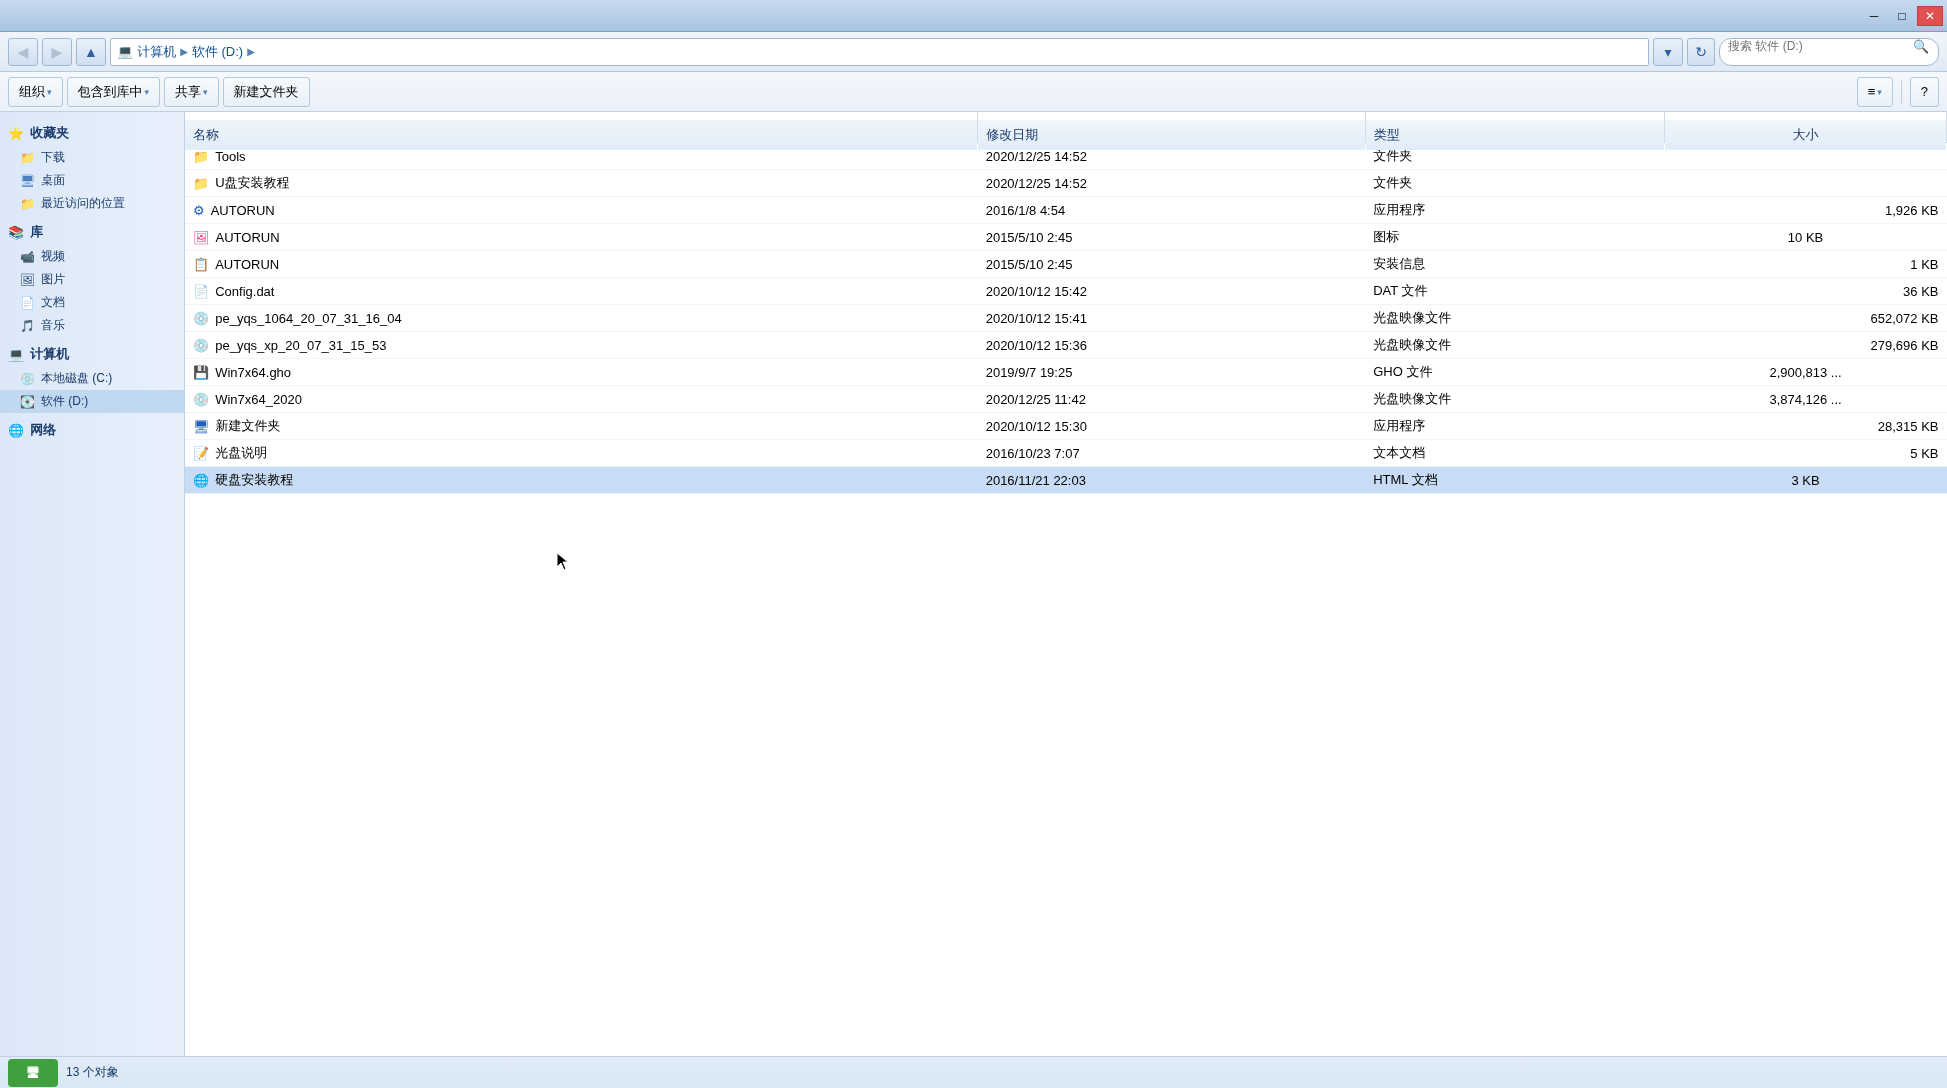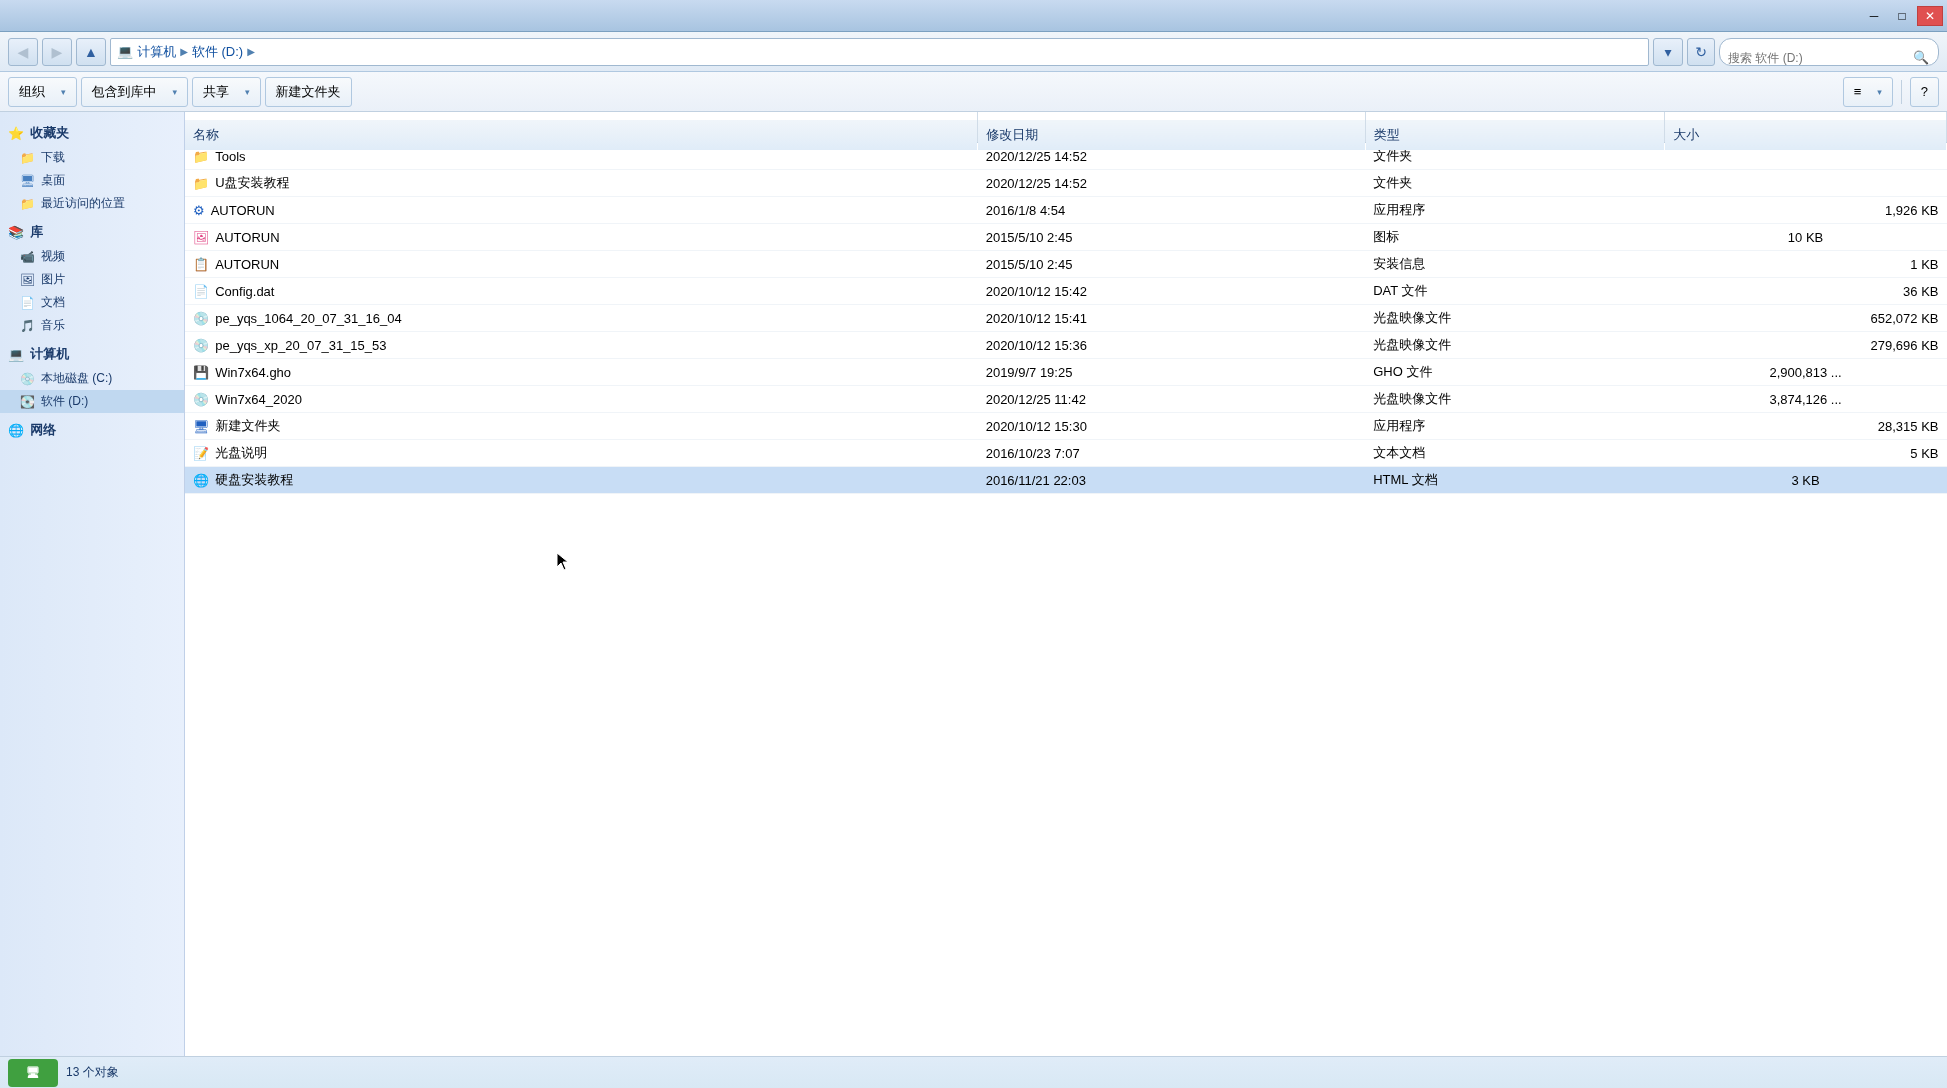--- a/index.html
+++ b/index.html
@@ -74,21 +74,21 @@
     }
     .breadcrumb-arrow { color: #5080b0; font-size: 10px; }
     .breadcrumb-item { color: #1050a0; cursor: pointer; }
     .search-bar {
       width: 220px;
       height: 28px;
       background: #fff;
       border: 1px solid #a0b8d0;
       border-radius: 12px;
       display: flex;
-      align-items: flex-end;
+      align-items: flex-start;
       padding: 0 8px;
       gap: 4px;
     }
     .search-bar input {
       flex: 1;
       border: none;
       outline: none;
       font-size: 12px;
       background: transparent;
     }
@@ -118,21 +118,21 @@
     }
     .toolbar-btn {
       height: 30px;
       padding: 0 10px;
       background: linear-gradient(to bottom, #f8fafc, #e8f0f8);
       border: 1px solid #b0c8e0;
       border-radius: 3px;
       cursor: pointer;
       display: flex;
       align-items: center;
-      gap: 16px;
+      gap: 2px;
       font-size: 13px;
       color: #000;
     }
     .toolbar-arrow { font-size: 9px; color: #5080b0; }
     .toolbar-sep { width: 1px; height: 24px; background: #c0d0e0; margin: 0 4px; }
 
     
     .main-layout {
       display: flex;
       height: calc(100% - 32px - 40px - 40px - 32px);
@@ -363,21 +363,21 @@
 
   </div>
 
   <div class="file-area">
     <table class="file-table">
       <thead>
         <tr>
           <th style="width:45%">名称</th>
           <th style="width:22%">修改日期</th>
           <th style="width:17%">类型</th>
-          <th style="width:16%; text-align:left;">大小</th>
+          <th style="width:16%; text-align:center;">大小</th>
         </tr>
       </thead>
       <tbody id="file-tbody">
       <tr>
     <td>
       <span class="file-icon">
         <span style="color:#e8b840">📁</span>
         <span>Tools</span>
       </span>
     </td>

